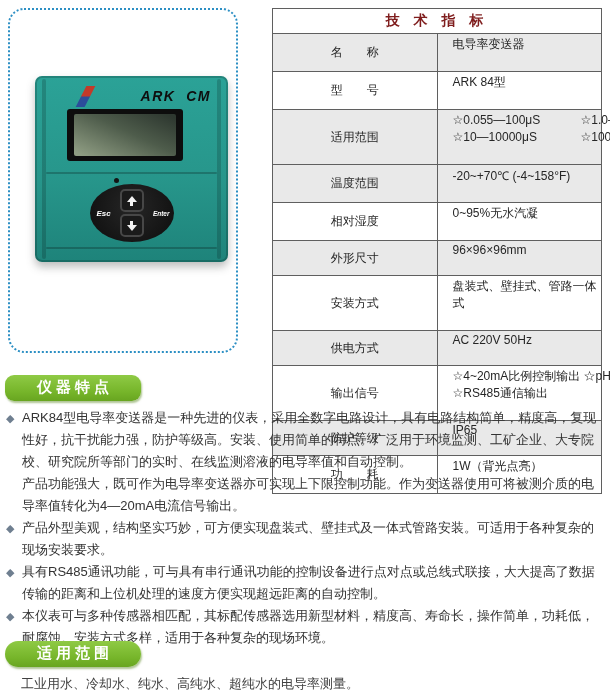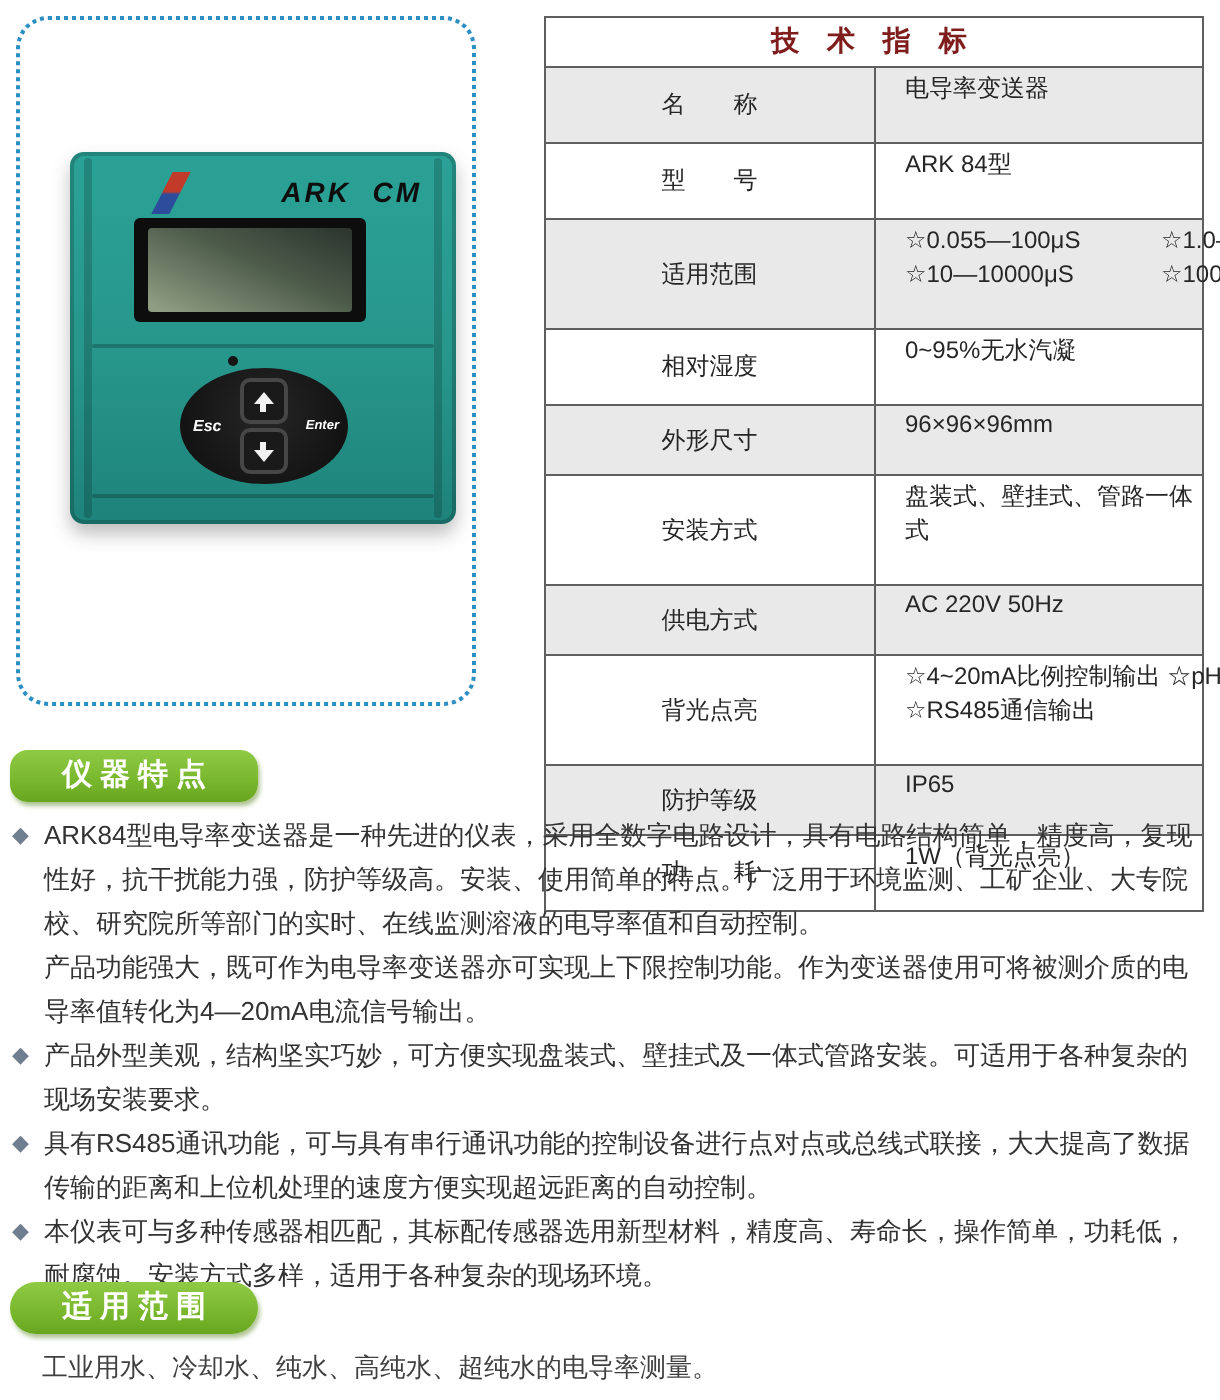--- a/index.html
+++ b/index.html
@@ -83,21 +83,21 @@
   td.lbl { width:60px; text-align:center; padding:0 2px; white-space:nowrap; }
   td.val { padding:2px 4px 18px 15px; }
   tr.single td { height:23px;margin-left:12px; }
   tr.double td { height:42px; }
   tr.shaded td { background:#e9e9e9; }
   .range-grid { display:grid; grid-template-columns:128px auto; line-height:17px; white-space:nowrap; }
   .out-line { line-height:17px; white-space:nowrap; }
 
   
   .badge {
-    position:absolute; left:5px; width:124px; text-align:center;
+    position:absolute; left:5px; width:136px; text-align:center;
     background:linear-gradient(180deg,#8fca45 0%,#76b52a 65%,#68a520 100%);
     color:#fff; font-weight:bold; font-size:15px; letter-spacing:4px;
     border-radius:9px; padding:3px 0 4px 4px;
     box-shadow:1px 2px 2px rgba(110,150,60,.55);
   }
   .badge.features-badge { top:375px; }
   .badge.scope-badge { top:641px;border-radius:13px; }
 
   
   .features-list {
@@ -161,38 +161,42 @@
     <td class="lbl">适用范围</td>
     <td class="val">
       <div class="range-grid">
         <span>☆0.055—100μS</span>
         <span>☆1.0—1000μS</span>
         <span>☆10—10000μS</span>
         <span>☆100—200000μS</span>
       </div>
     </td>
   </tr>
+  <tr class="single shaded">
+    <td class="lbl">温度范围</td>
+    <td class="val">-20~+70℃ (-4~158°F)</td>
+  </tr>
   <tr class="single">
     <td class="lbl">相对湿度</td>
     <td class="val">0~95%无水汽凝</td>
   </tr>
   <tr class="single shaded">
     <td class="lbl">外形尺寸</td>
     <td class="val">96×96×96mm</td>
   </tr>
   <tr class="single">
     <td class="lbl">安装方式</td>
     <td class="val">盘装式、壁挂式、管路一体式</td>
   </tr>
   <tr class="single shaded">
     <td class="lbl">供电方式</td>
     <td class="val">AC 220V 50Hz</td>
   </tr>
   <tr class="double">
-    <td class="lbl">背光点亮</td>
+    <td class="lbl">输出信号</td>
     <td class="val">
       <div class="out-line">☆4~20mA比例控制输出 ☆pH值高低限报警输出</div>
       <div class="out-line">☆RS485通信输出</div>
     </td>
   </tr>
   <tr class="single shaded">
     <td class="lbl">防护等级</td>
     <td class="val">IP65</td>
   </tr>
   <tr class="single">

